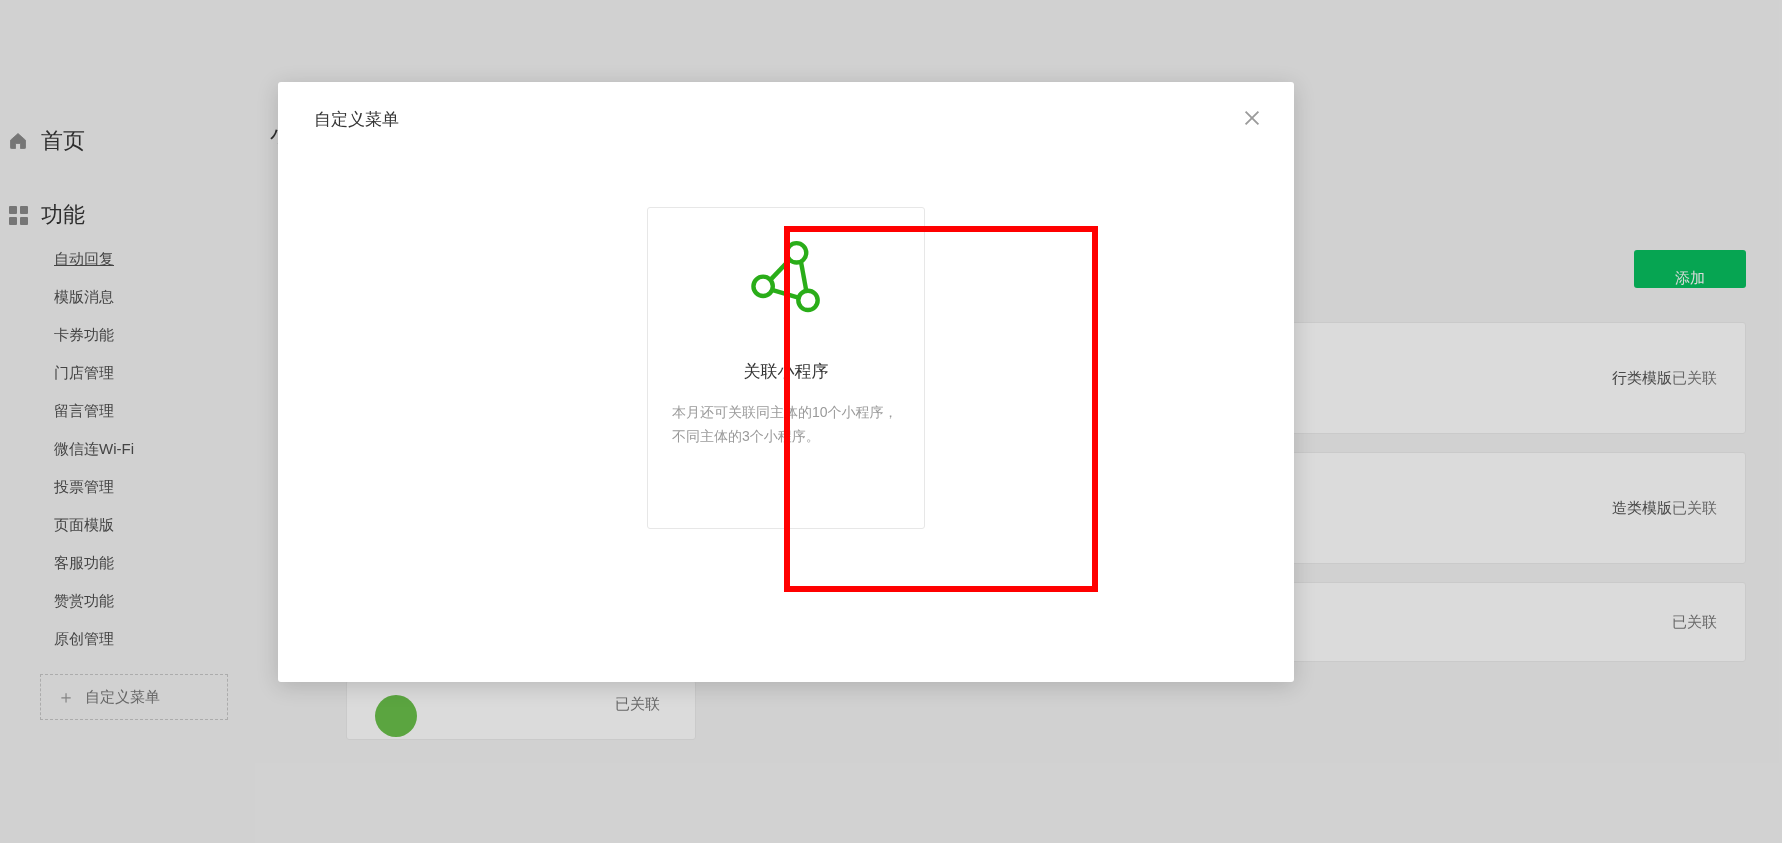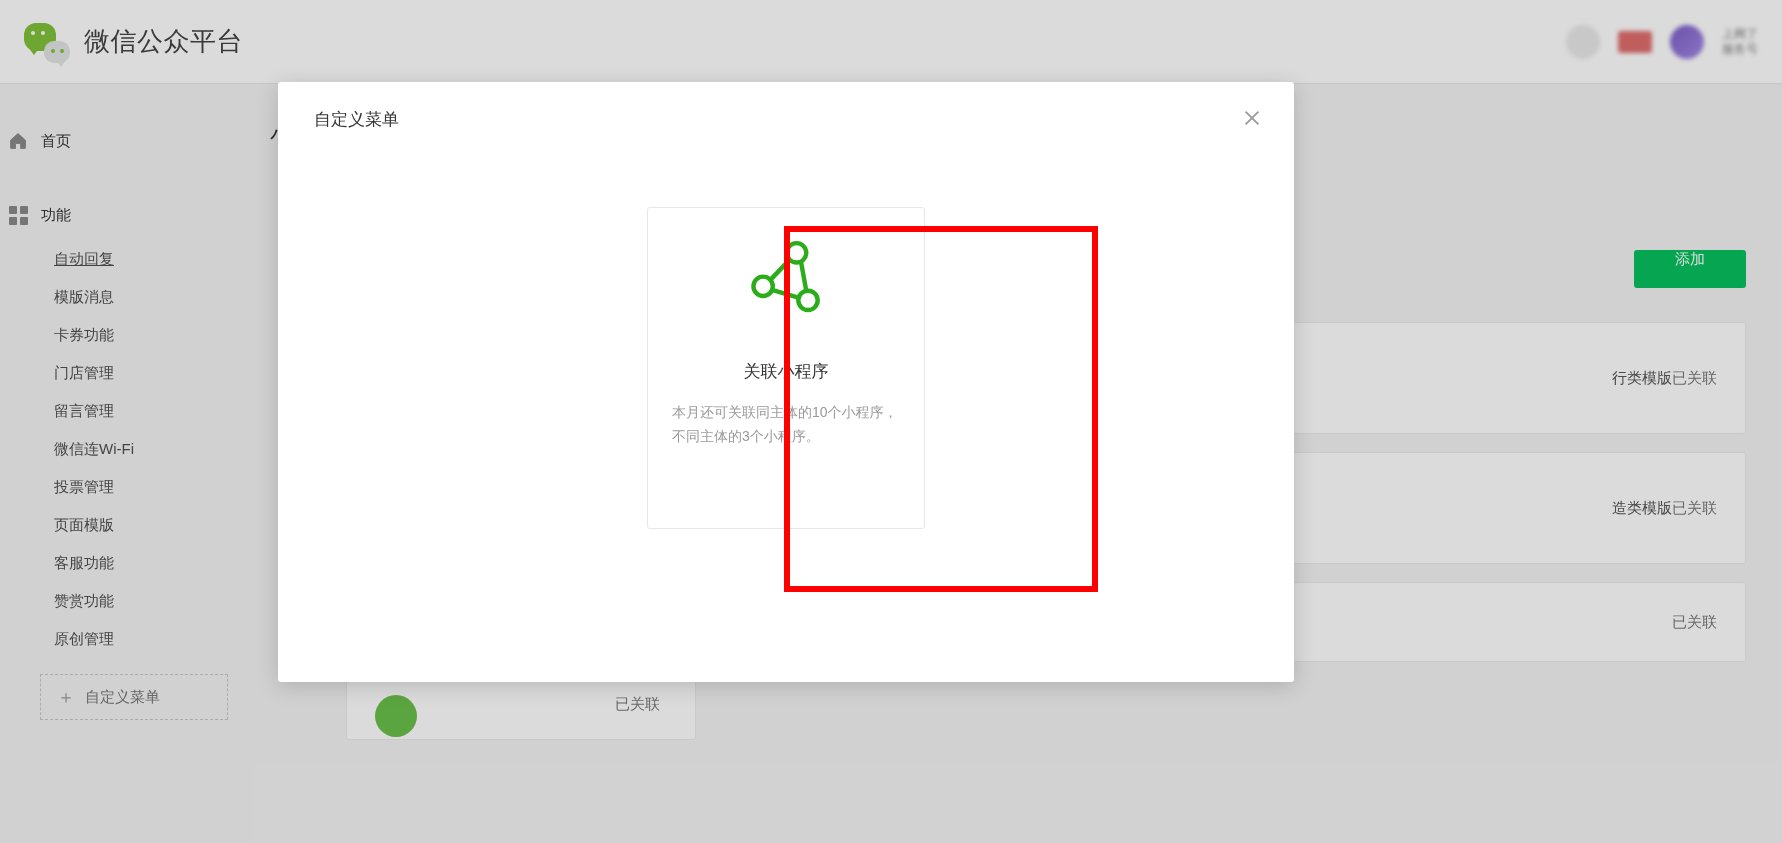--- a/index.html
+++ b/index.html
@@ -82,21 +82,21 @@
     .sidebar .nav-item {
       height: 42px;
       display: flex;
       align-items: center;
       gap: 12px;
       padding-left: 24px;
       color: #3a3a3a;
       font-size: 17px;
       cursor: pointer;
     }
-    .sidebar .nav-item.section { font-size: 15px; color: #353535; margin-bottom: 4px; padding-left: 7px; }
+    .sidebar .nav-item.section { font-size: 22px; color: #353535; margin-bottom: 4px; padding-left: 7px; }
     .sidebar .nav-item.section + .nav-item { margin-top: 4px; text-decoration: underline; }
     .sidebar .nav-item.child { padding-left: 54px; font-size: 15px; color: #505050; height: 38px; }
     .sidebar .icon { width: 22px; height: 22px; display:flex; align-items:center; justify-content:center; color:#8a8a8a; }
     .sidebar .icon svg { width: 20px; height:20px; stroke: currentColor; }
     .sidebar .grid-icon { display:grid; grid-template-columns: repeat(2,8px); grid-template-rows: repeat(2,8px); gap:3px; }
     .sidebar .grid-icon i { background:#8a8a8a; border-radius:1px; }
 
     .sidebar .add-plugin {
       margin: 16px 20px 0 40px;
       border: 1px dashed #c9c9c9;
@@ -109,21 +109,21 @@
       position: absolute;
       left: 270px; top: 120px; right: 36px; bottom: 0;
     }
     .content .page-start { font-size: 22px; color:#353535; }
 
     .add-btn {
       position: absolute;
       right: 0; top: 130px;
       width: 112px; height: 38px;
       background: #07c160; color: #fff; border-radius: 3px;
-      display:flex; align-items:flex-start; justify-content:center; font-size:15px; cursor:pointer;
+      display:flex; align-items:flex-end; justify-content:center; font-size:15px; cursor:pointer;
     }
 
     .card-row {
       position: absolute;
       left: 76px; top: 202px; right: 0;
       display:flex; flex-direction:column; gap: 18px;
     }
     .mini-card {
       height: 112px;
       background:#fff; border:1px solid #ececec; border-radius:3px;
@@ -171,42 +171,20 @@
       border: 6px solid #ff0000;
       background: transparent;
       pointer-events: none;
     }
   </style>
 </head>
 <body>
 
 <div class="page-dim">
 
-  <div class="topbar">
-    <div class="brand">
-      <div class="wechat-logo">
-        <div class="bubble-l"></div>
-        <div class="bubble-r"></div>
-        <div class="eye e1"></div>
-          <div class="eye e2"></div>
-        <div class="eye e3"></div>
-          <div class="eye e4"></div>
-      </div>
-      <div class="brand-title">微信公众平台</div>
-    </div>
-    <div class="topbar-right">
-      <div class="circle notif"></div>
-      <div class="flag"></div>
-      <div class="circle avatar"></div>
-      <div class="acct">
-        <span>上网了</span>
-        <span>服务号</span>
-      </div>
-    </div>
-  </div>
 
   <div class="sidebar">
     <div class="nav-item section">
       <span class="icon">
         <svg viewBox="0 0 24 24" fill="#8a8a8a">
             <path d="M3 11 12 3l9 8v9a1 1 0 0 1-1 1h-5v-6H9v6H4a1 1 0 0 1-1-1z"></path>
           </svg>
       </span>
       <span>首页</span>
     </div>

